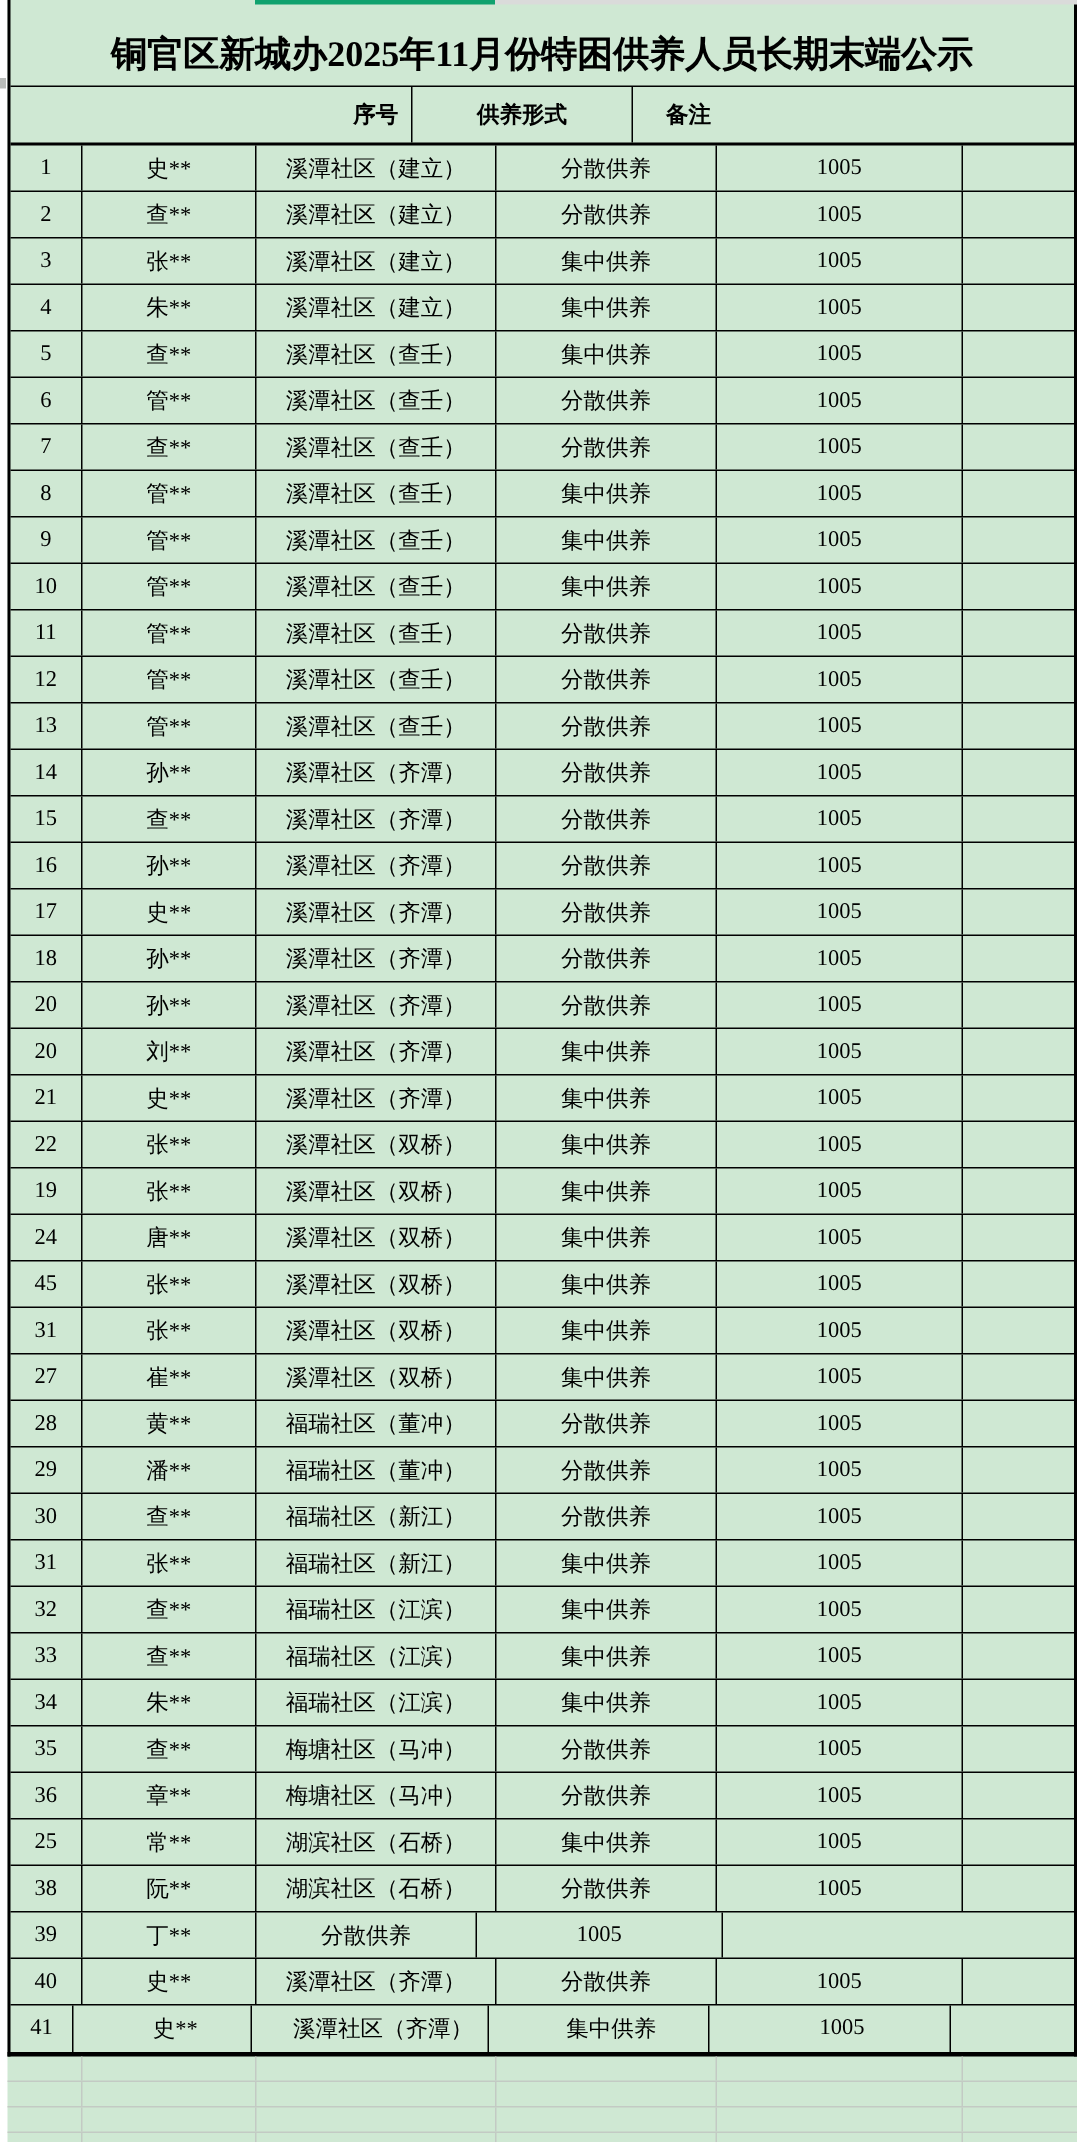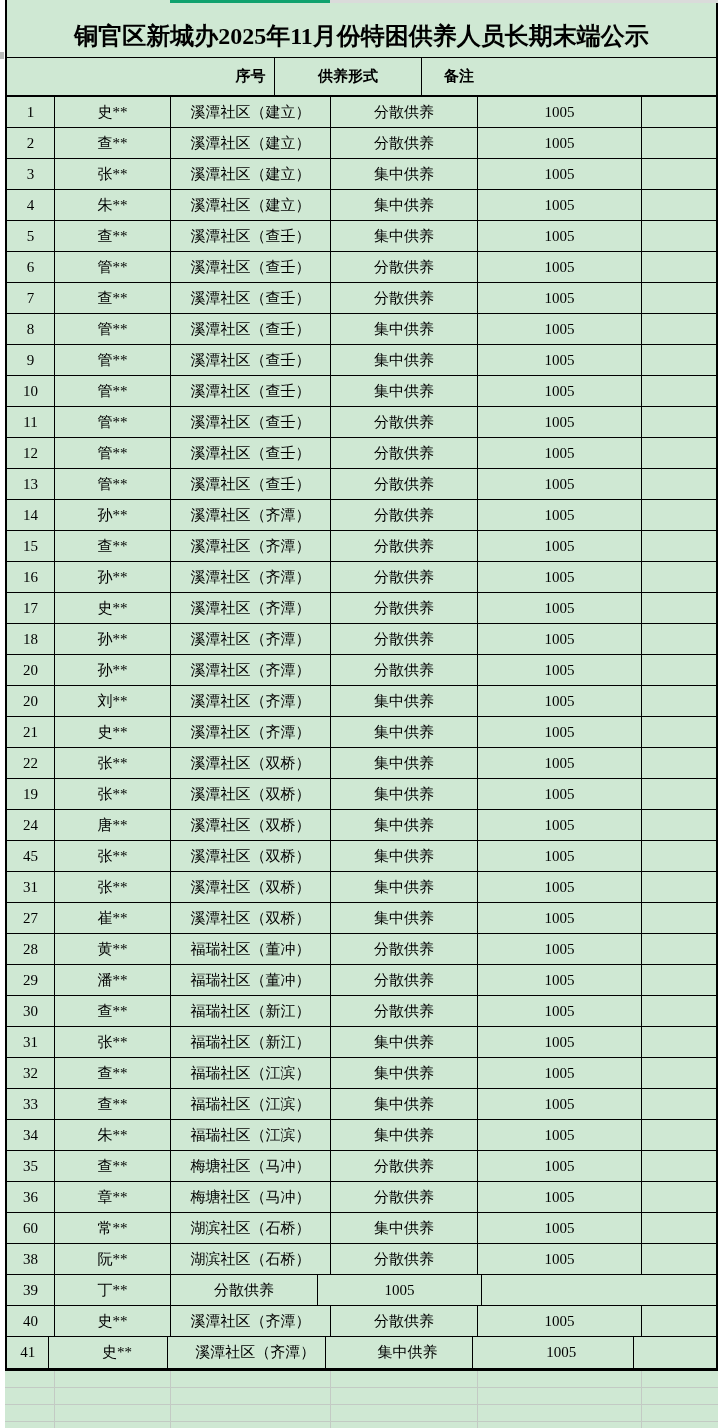--- a/index.html
+++ b/index.html
@@ -345,21 +345,21 @@
         </div>
         <div class="trow">
           <div class="cell c0">36</div>
           <div class="cell c1">章**</div>
           <div class="cell c2">梅塘社区（马冲）</div>
           <div class="cell c3">分散供养</div>
           <div class="cell c4">1005</div>
           <div class="cell c5"></div>
         </div>
         <div class="trow">
-          <div class="cell c0">60</div>
+          <div class="cell c0">25</div>
           <div class="cell c1">常**</div>
           <div class="cell c2">湖滨社区（石桥）</div>
           <div class="cell c3">集中供养</div>
           <div class="cell c4">1005</div>
           <div class="cell c5"></div>
         </div>
         <div class="trow">
           <div class="cell c0">38</div>
           <div class="cell c1">阮**</div>
           <div class="cell c2">湖滨社区（石桥）</div>

